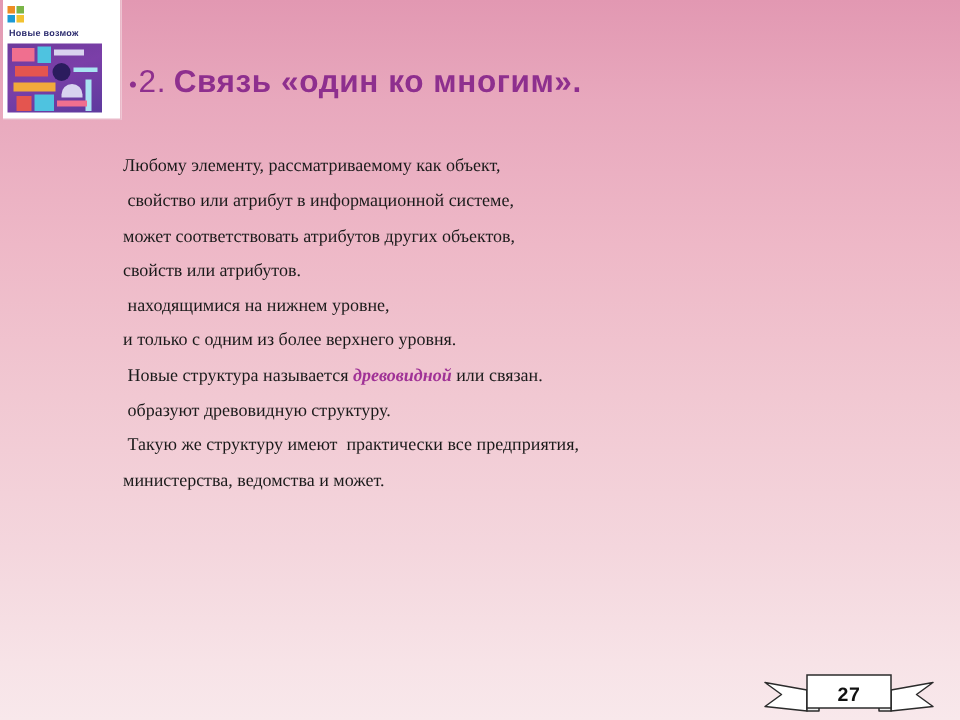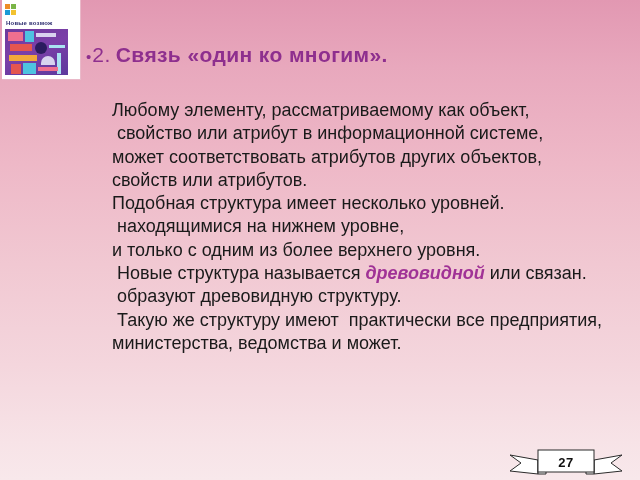--- a/index.html
+++ b/index.html
@@ -159,26 +159,25 @@
   }
 
   
   #body-block {
     position: absolute;
     left: 82px;
     top: 99px;
     width: 540px;
   }
   .body-line {
-    font-family: Liberation Sans, sans-serif;
-    font-size: 18px;
+    font-family: Liberation Serif, serif;
+    font-size: 12px;
     line-height: 23.3px;
     color: #1a1a1a;
     white-space: pre;
-    margin-left: 30px;
   }
   .emph {
     color: #a03296;
     font-style: italic;
     font-weight: bold;
   }
 
   
   #page-ribbon {
     position: absolute;
@@ -252,21 +251,20 @@
       <span class="title-num">2.</span>
       <span class="title-main">Связь «один ко многим».</span>
     </div>
   </div>
 
   <div id="body-block">
       <div class="body-line">Любому элементу, рассматриваемому как объект,</div>
       <div class="body-line"> свойство или атрибут в информационной системе,</div>
       <div class="body-line">может соответствовать атрибутов других объектов,</div>
       <div class="body-line">свойств или атрибутов.</div>
-      <div class="body-line">Подобная структура имеет несколько уровней.</div>
       <div class="body-line"> находящимися на нижнем уровне,</div>
       <div class="body-line">и только с одним из более верхнего уровня.</div>
       <div class="body-line"><span> Новые структура называется </span><span class="emph">древовидной</span><span> или связан.</span></div>
       <div class="body-line"> образуют древовидную структуру.</div>
       <div class="body-line"> Такую же структуру имеют  практически все предприятия,</div>
       <div class="body-line">министерства, ведомства и может.</div>
     </div>
 
   <div id="page-ribbon">
     <svg viewBox="0 0 116 32">

